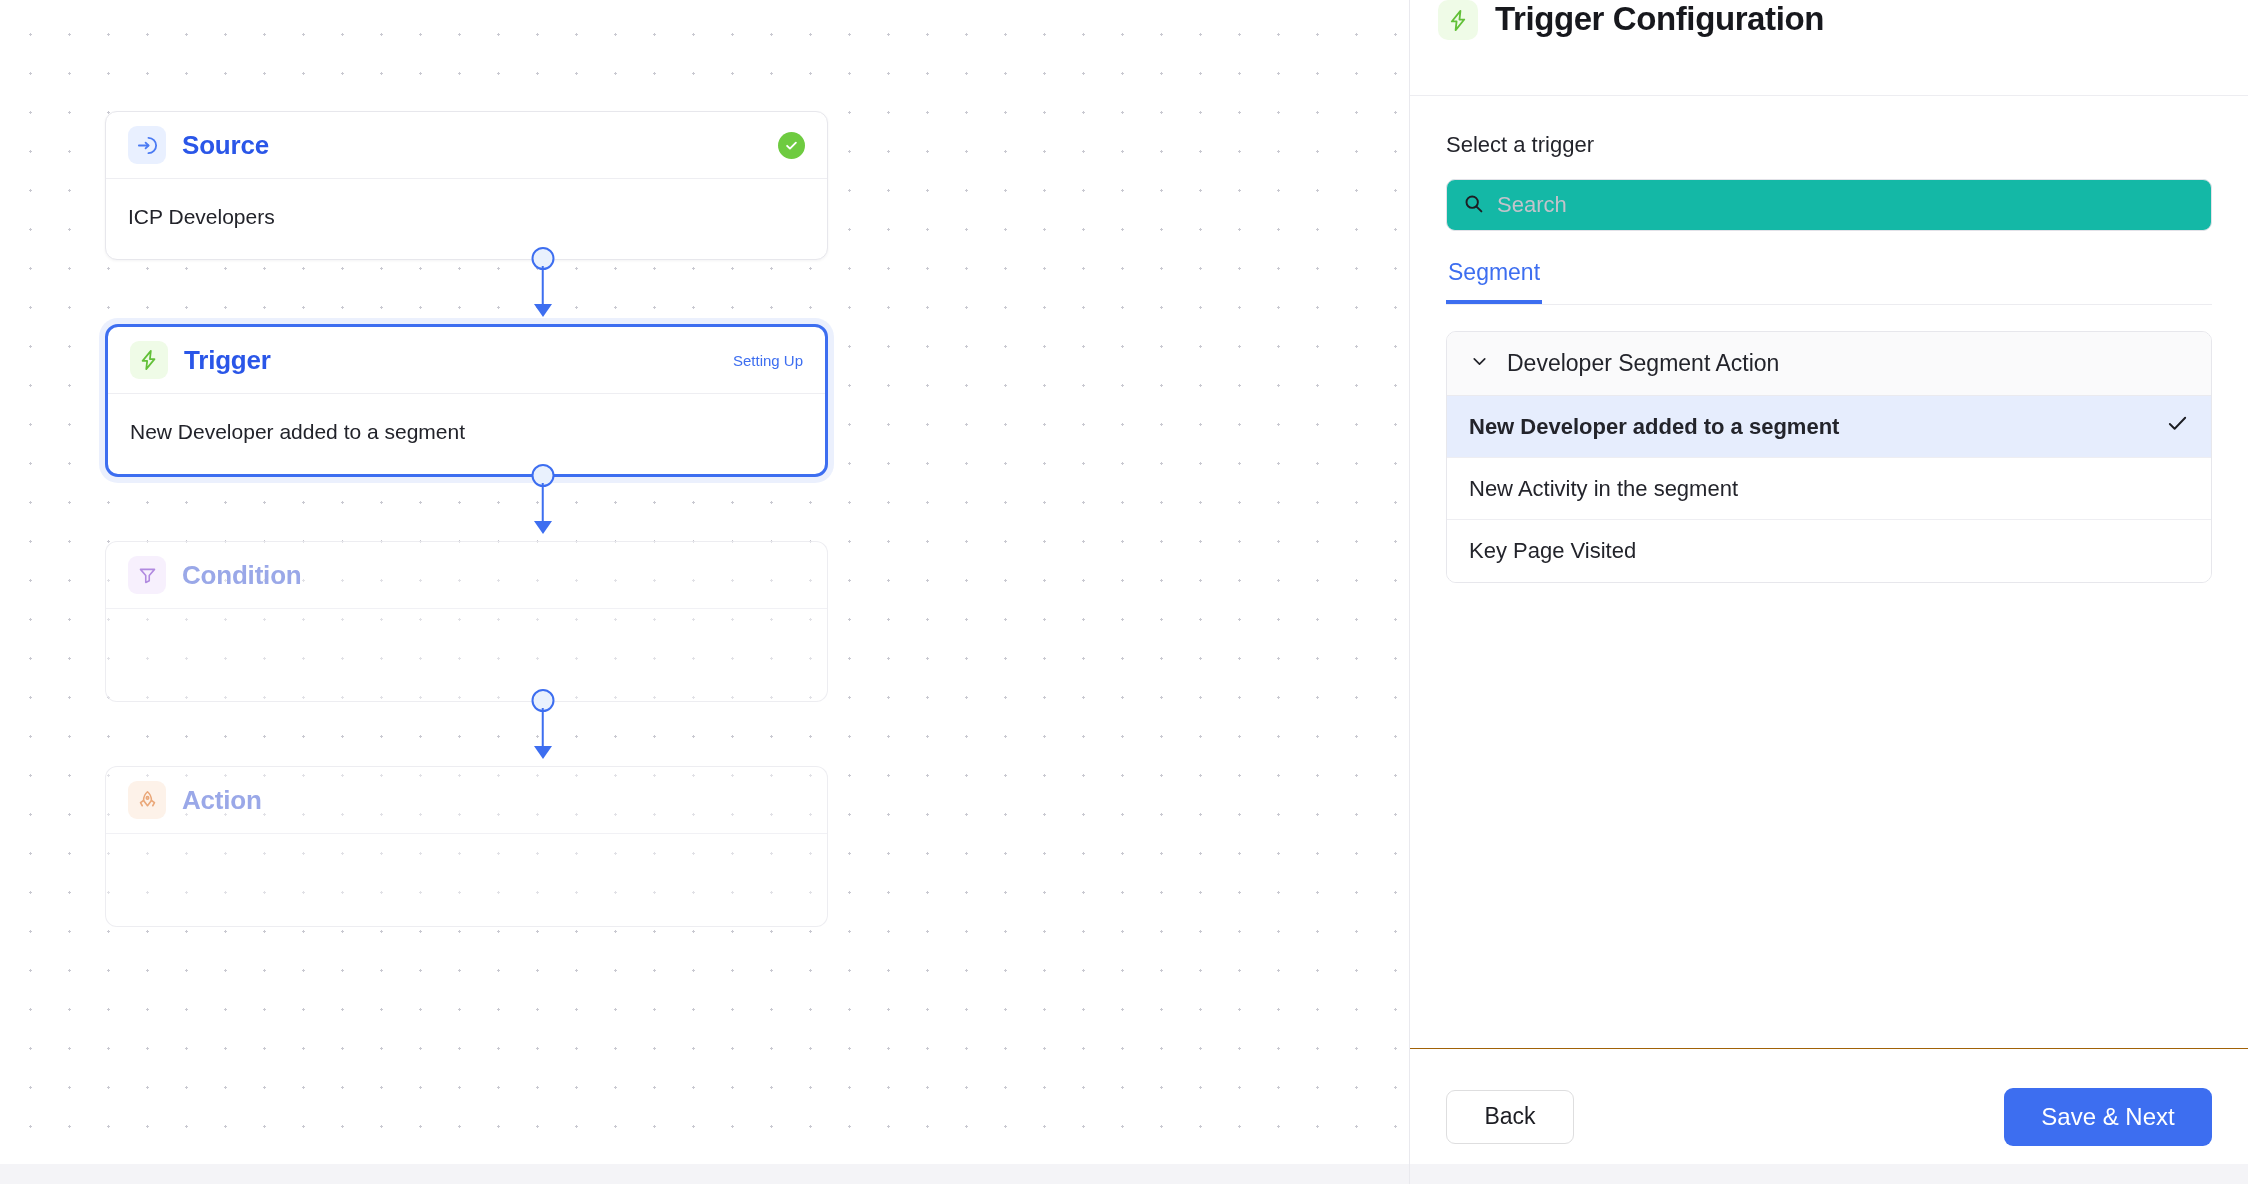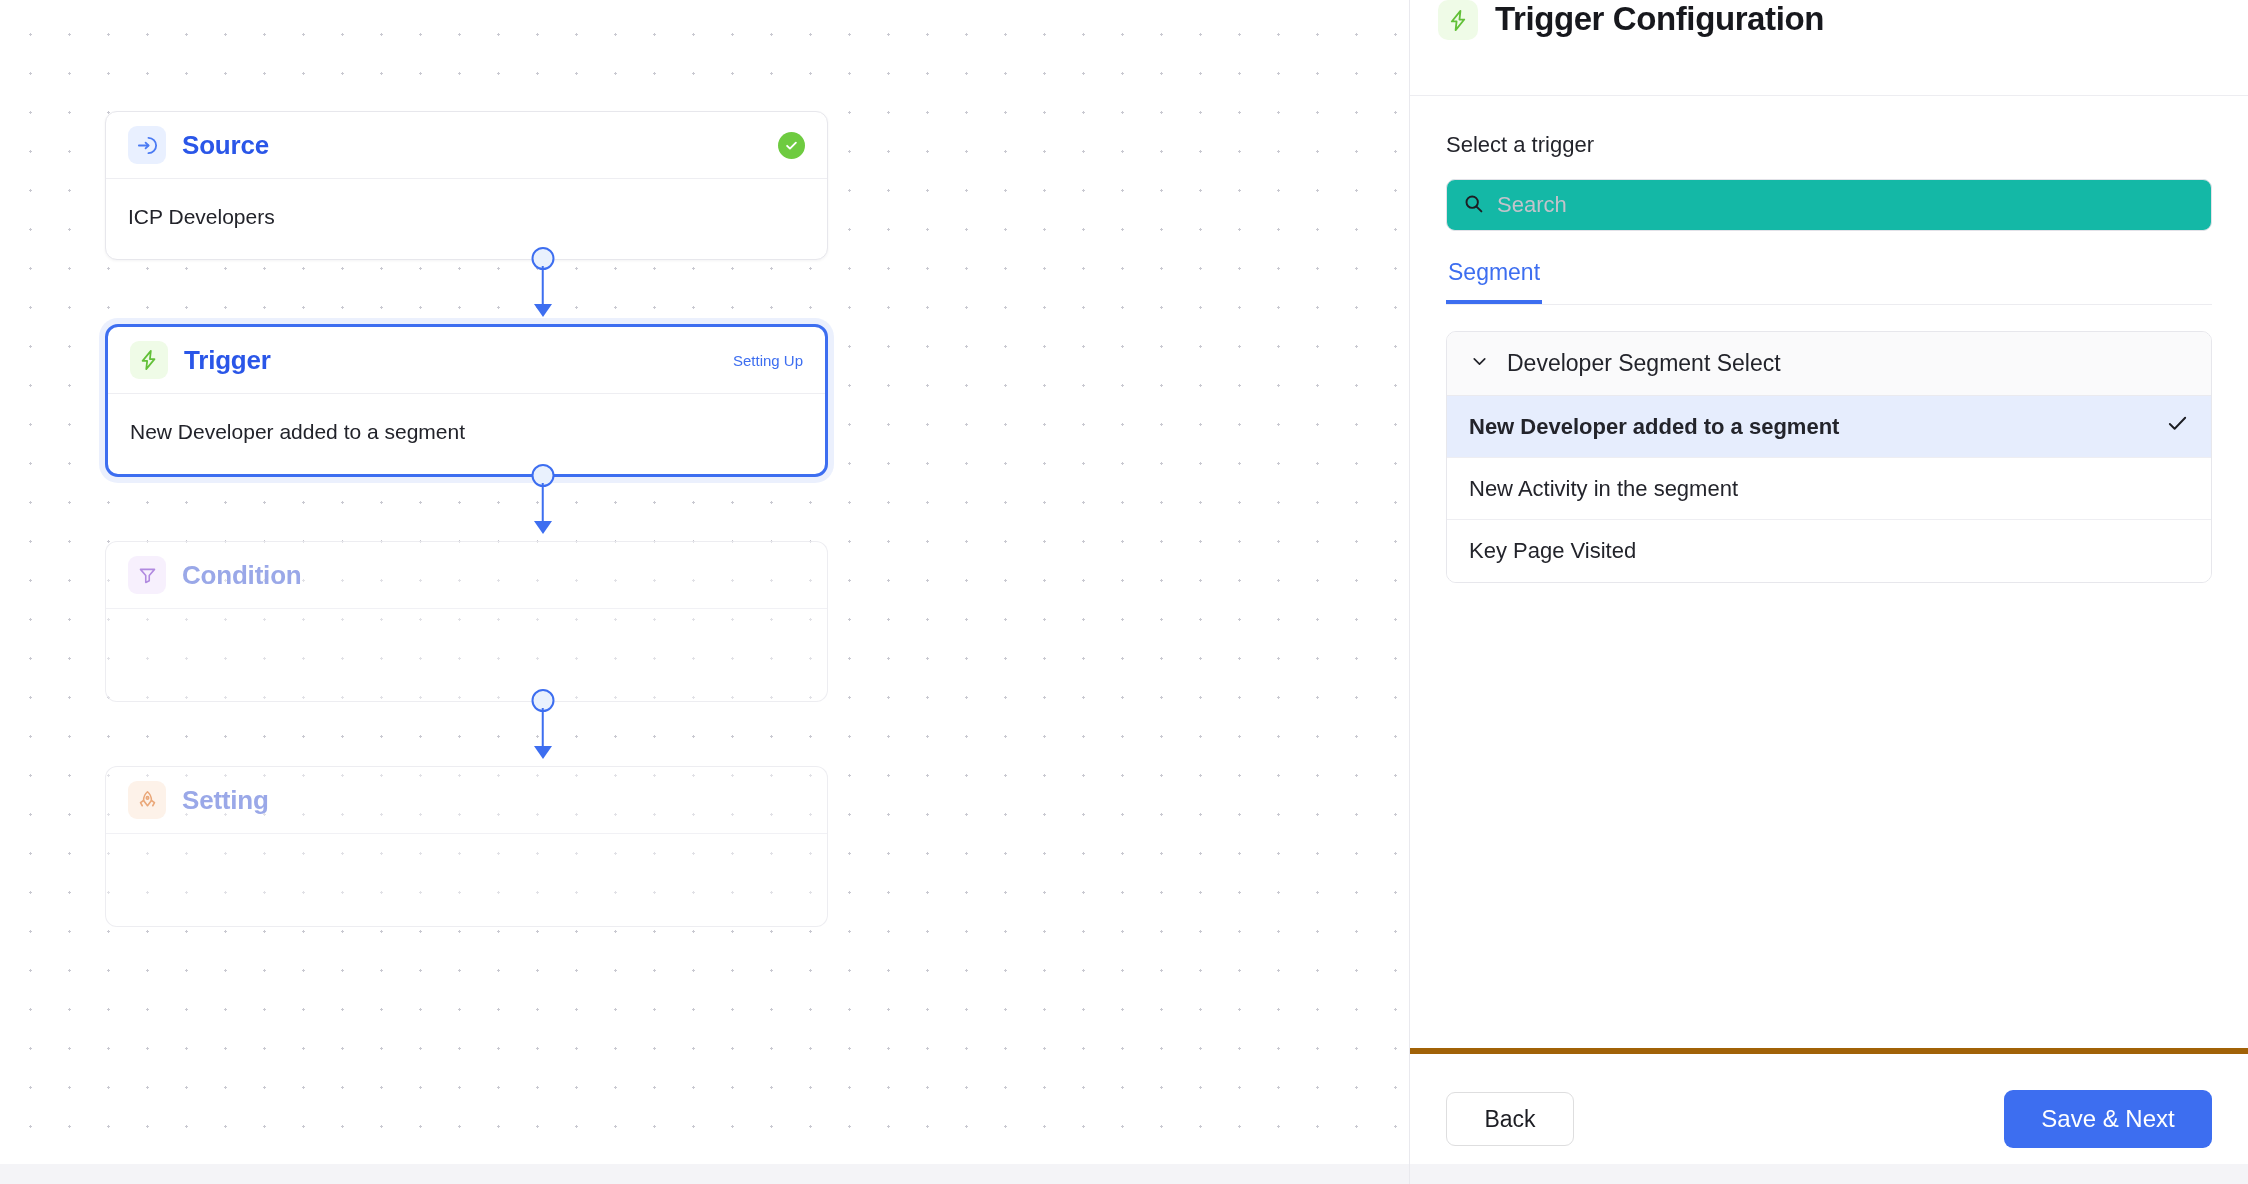--- a/index.html
+++ b/index.html
@@ -285,21 +285,21 @@
   .opt-row:last-child { border-bottom: 0; }
   .opt-row.selected {
     background: #e6edfd;
     font-weight: 700;
   }
   .opt-check { margin-left: auto; }
 
   .panel-footer {
     flex: 0 0 auto;
     height: 136px;
-    border-top: 6px solid #a16207;
+    border-top: 1px solid #a16207;
     display: flex;
     align-items: center;
     padding: 0 36px;
   }
   .btn-back {
     width: 128px;
     height: 54px;
     border: 1px solid #dededf;
     border-radius: 9px;
     background: #fff;
@@ -405,21 +405,21 @@
       <div class="node dim">
         <div class="node-header">
           <div class="node-icon act">
             <svg width="21" height="21" viewBox="0 0 24 24" fill="none" stroke="#eaa87a" stroke-width="1.8" stroke-linecap="round" stroke-linejoin="round">
               <path d="M12 2c3 2.5 4.5 6 4.5 10L12 18l-4.5-6C7.5 8 9 4.5 12 2z"></path>
               <path d="M7.5 12L4 14.5l2 3.5"></path>
               <path d="M16.5 12L20 14.5l-2 3.5"></path>
               <circle cx="12" cy="9" r="1.4"></circle>
             </svg>
           </div>
-          <div class="node-title faded">Setting</div>
+          <div class="node-title faded">Action</div>
         </div>
         <div class="node-body empty"></div>
       </div>
 
     </div>
 
     <div class="canvas-bottom-strip"></div>
   </div>
 
   <div class="panel">
@@ -451,21 +451,21 @@
         <div class="tab active">Segment</div>
       </div>
 
       <div class="accordion">
         <div class="accordion-header">
           <span>
             <svg width="21" height="21" viewBox="0 0 24 24" fill="none" stroke="#23242b" stroke-width="1.9" stroke-linecap="round" stroke-linejoin="round">
               <path d="M6 9l6 6 6-6"></path>
             </svg>
           </span>
-          <span class="accordion-header-label">Developer Segment Select</span>
+          <span class="accordion-header-label">Developer Segment Action</span>
         </div>
 
         <div class="opt-row selected">
           <span>New Developer added to a segment</span>
           <span class="opt-check">
             <svg width="23" height="23" viewBox="0 0 24 24" fill="none" stroke="#1d1e24" stroke-width="2" stroke-linecap="round" stroke-linejoin="round">
               <path d="M4 12.5l5 5L20 6"></path>
             </svg>
           </span>
         </div>

